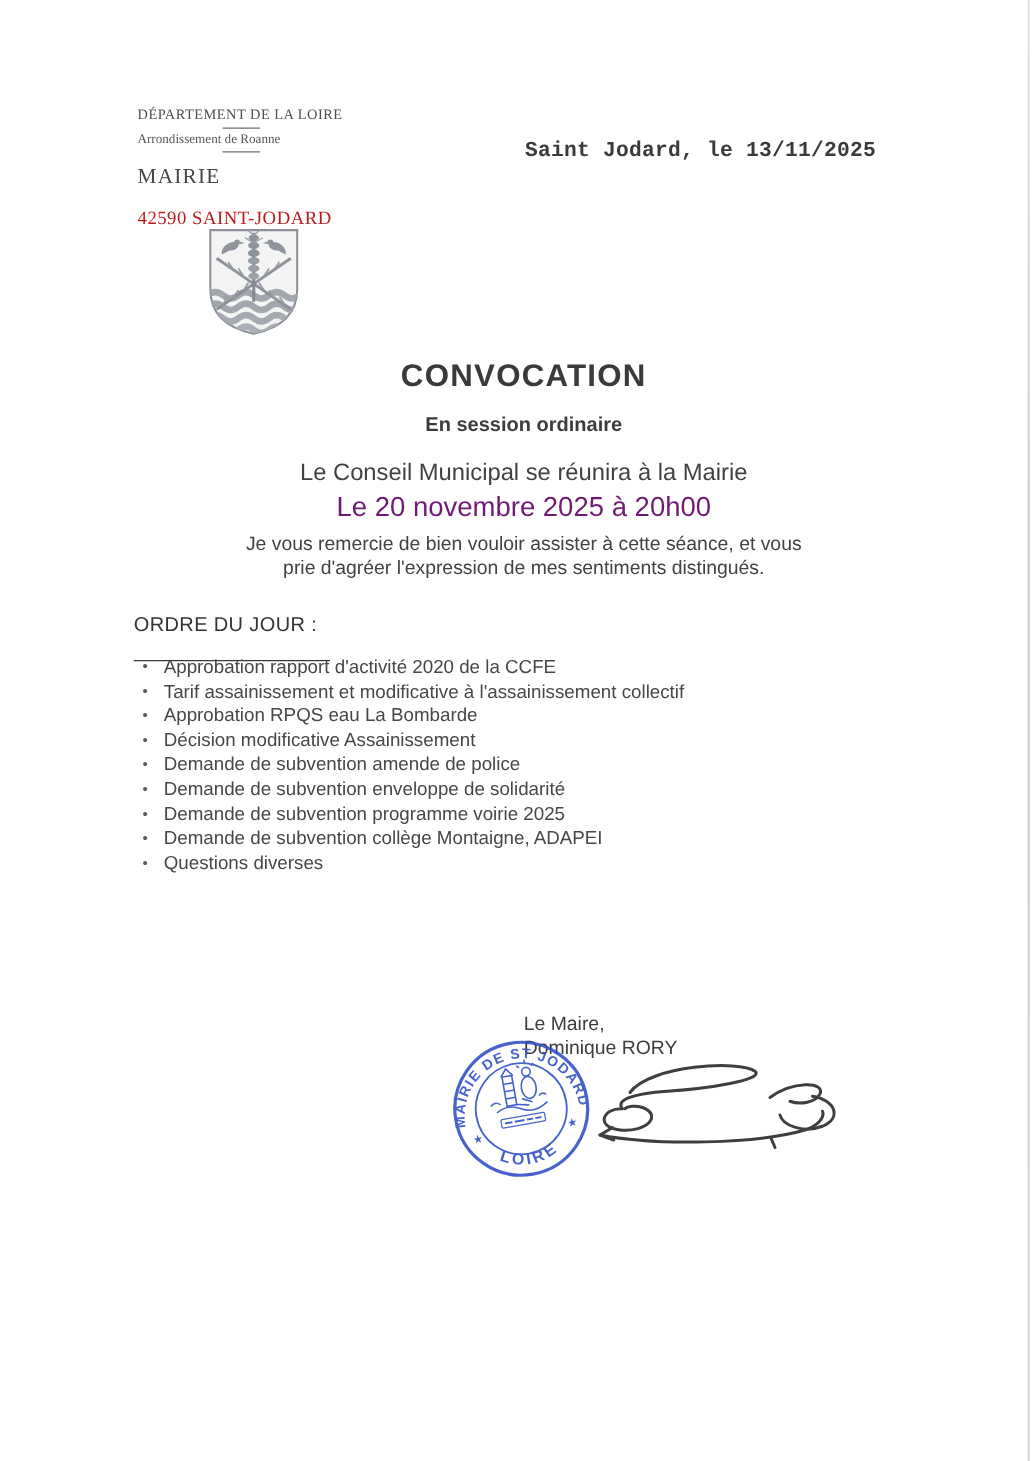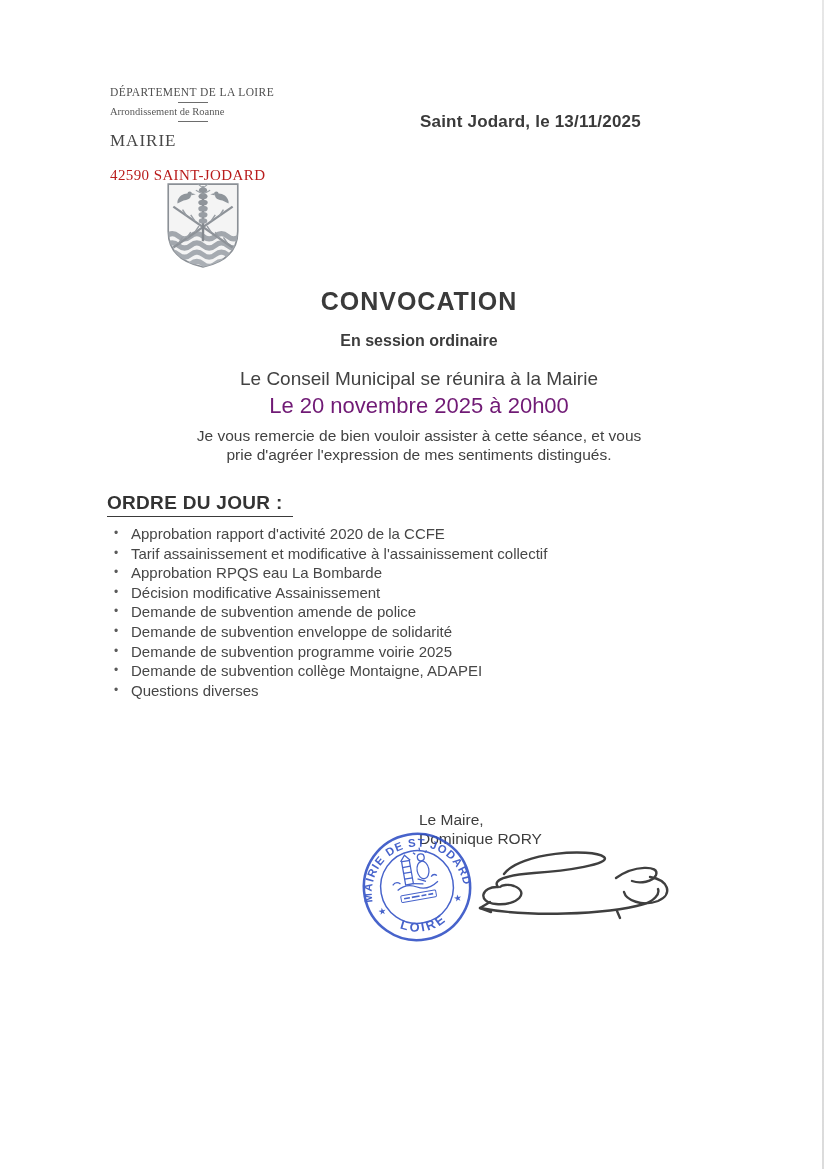--- a/index.html
+++ b/index.html
@@ -26,37 +26,37 @@
   .lh-dept{font-size:11.5px;letter-spacing:.4px;white-space:nowrap;}
   .lh-rule{width:30px;border-top:1.4px solid #6d6d6d;margin:4px auto 3px auto;}
   .lh-arr{font-size:10.5px;color:#585858;white-space:nowrap;}
   .lh-mairie{font-size:17px;letter-spacing:1px;margin-top:9px;color:#474747;}
   .lh-city{font-size:15px;letter-spacing:.4px;margin-top:16px;color:#b91c1c;white-space:nowrap;}
   .shield{position:absolute;left:164px;top:180px;}
   
   .dateline{
     position:absolute;left:420px;top:112px;
     font-size:17px;font-weight:bold;color:#3a3a3a;
-    letter-spacing:.2px;white-space:nowrap;
+    letter-spacing:.2px;white-space:nowrap;font-family:Liberation Mono, monospace;
   }
   
   .c{position:absolute;left:27px;width:784px;text-align:center;white-space:nowrap;}
   .title{top:287px;font-size:25px;font-weight:bold;letter-spacing:1px;color:#3a3a3a;}
   .session{top:332px;font-size:16px;font-weight:bold;color:#3c3c3c;}
   .meet1{top:368px;font-size:19px;color:#424242;}
   .meet2{top:393px;font-size:22px;font-weight:normal;color:#701a75;}
   .body1{top:427px;font-size:15.5px;color:#424242;}
   .body2{top:446px;font-size:15.5px;color:#424242;}
   
   .agenda-head{
     position:absolute;left:107px;top:492px;
-    font-size:19px;font-weight:bold;color:#333;
+    font-size:16px;font-weight:normal;color:#333;
     letter-spacing:.3px;
     border-bottom:1.6px solid #3a3a3a;
-    padding:0 10px 2px 0;
+    padding:0 10px 18px 0;
   }
   ul.agenda{
     position:absolute;left:112px;top:524px;margin:0;padding:0;
     list-style:none;
   }
   ul.agenda li{
     position:relative;
     padding-left:19px;
     font-size:15px;line-height:19.6px;
     color:#474747;white-space:nowrap;

